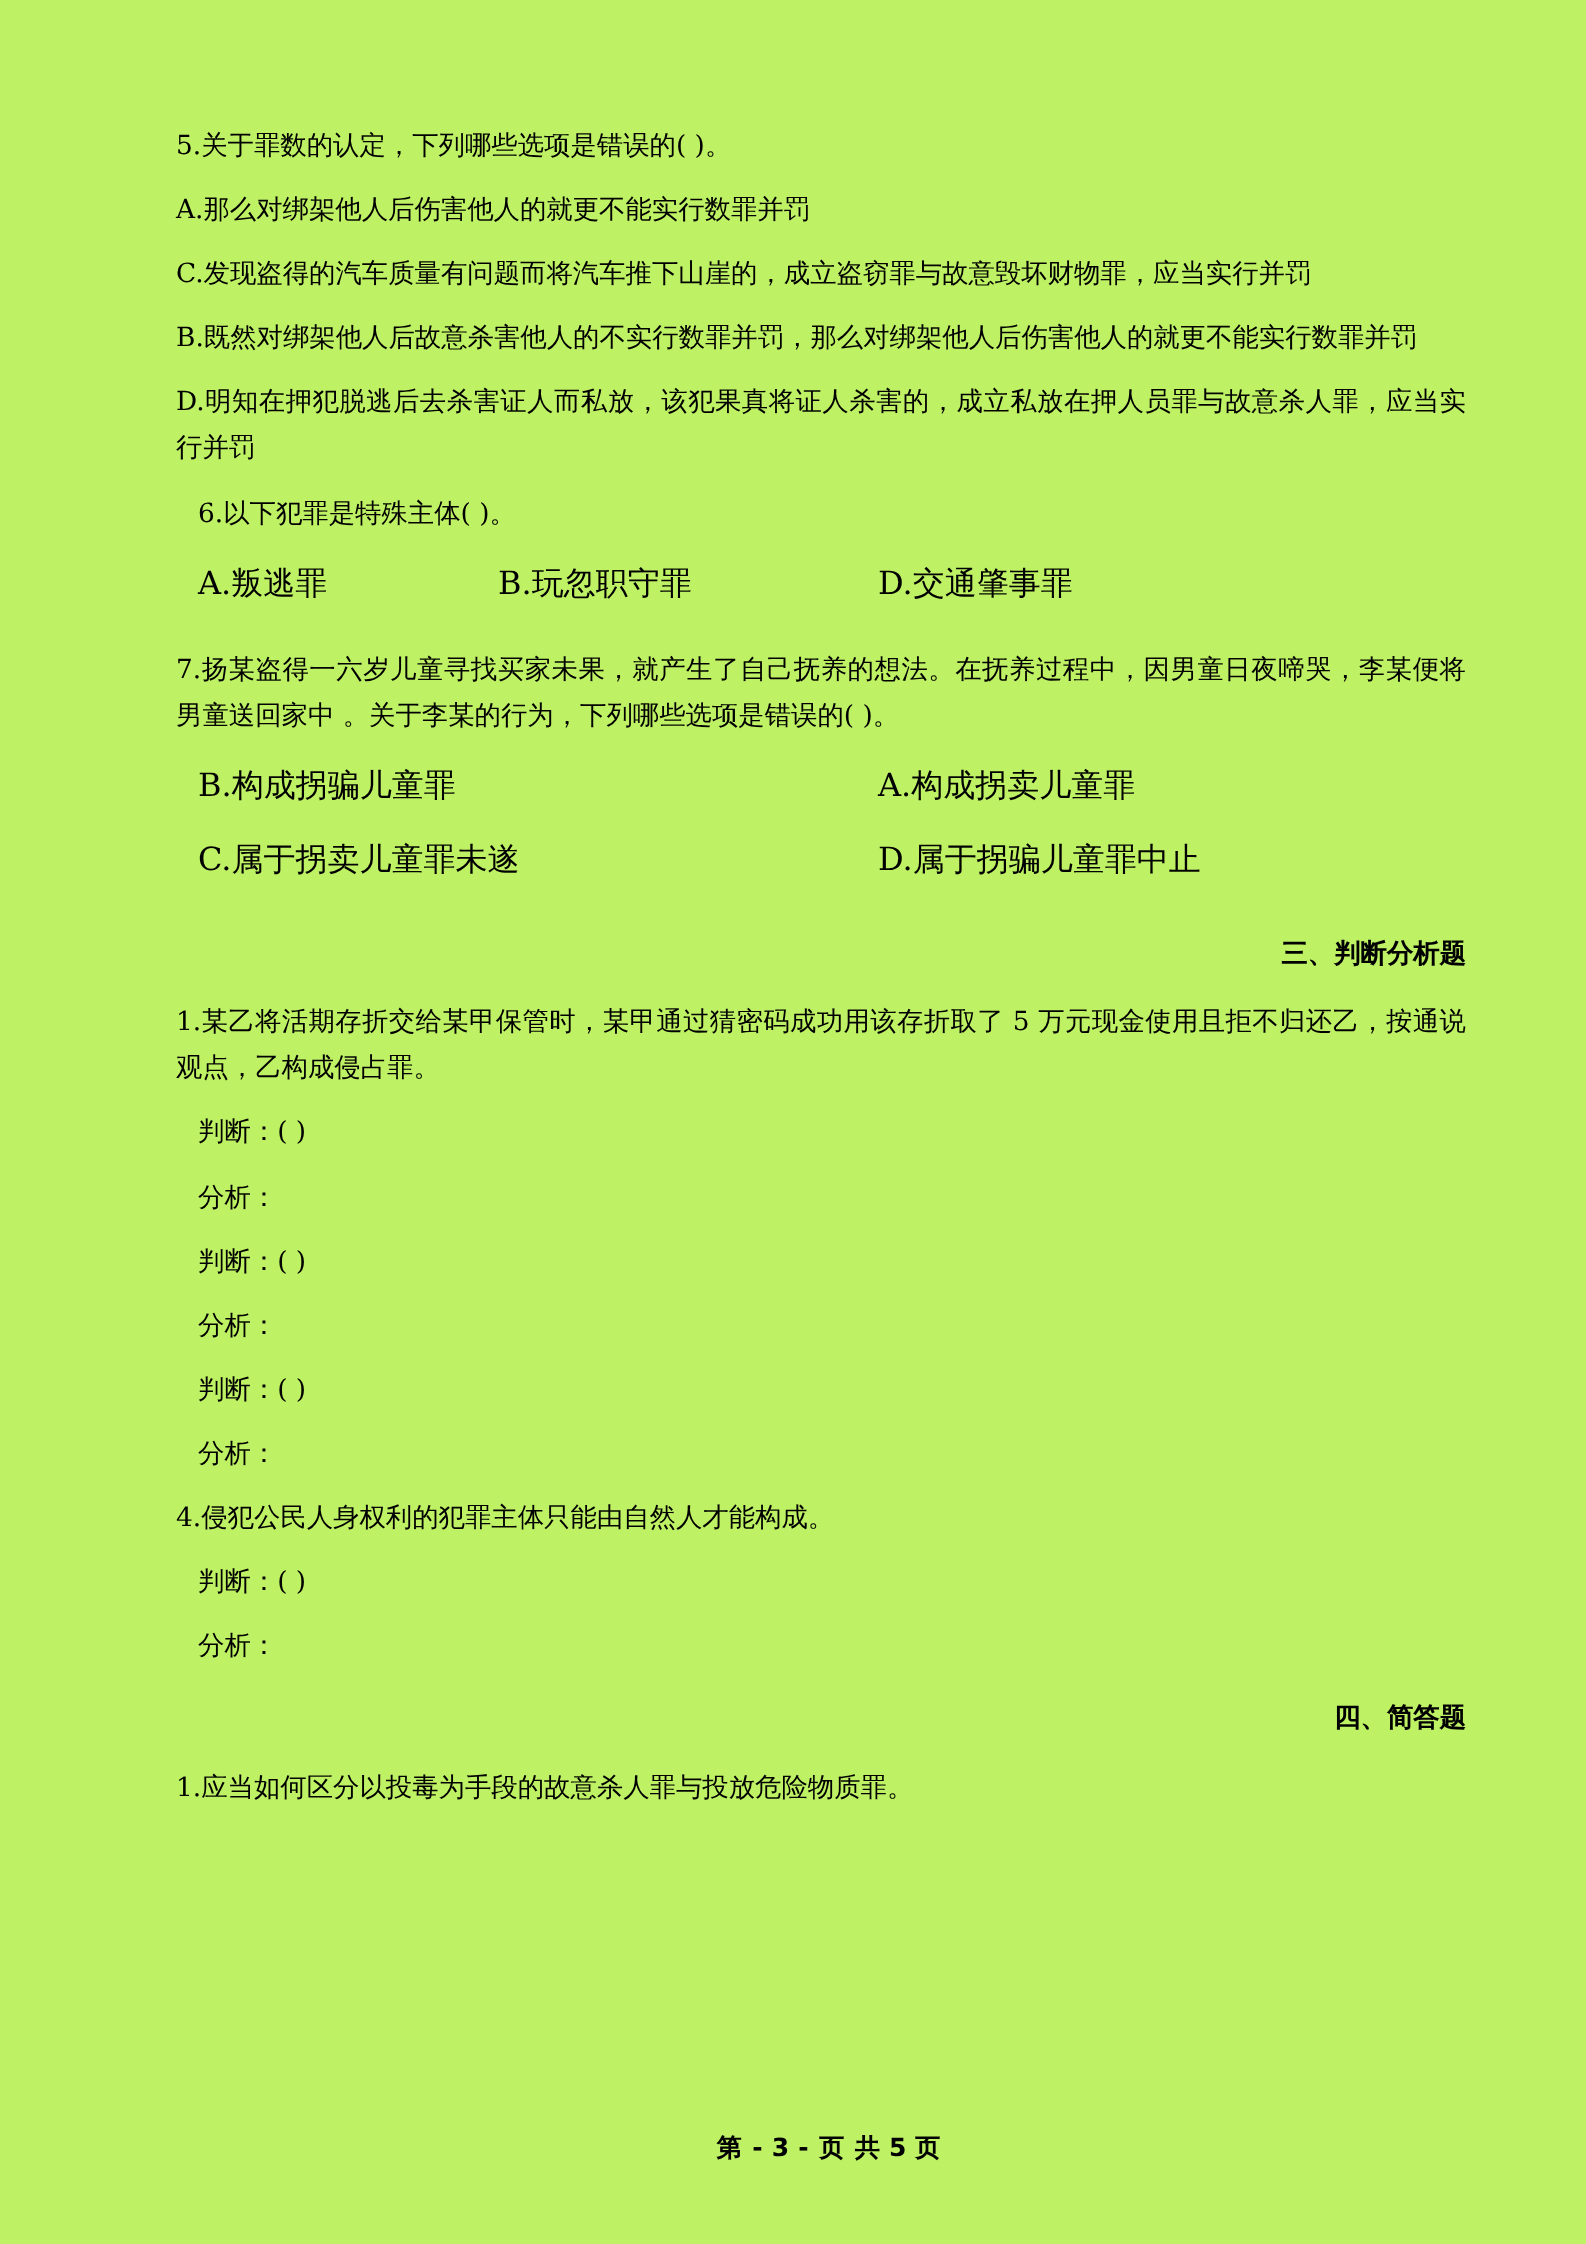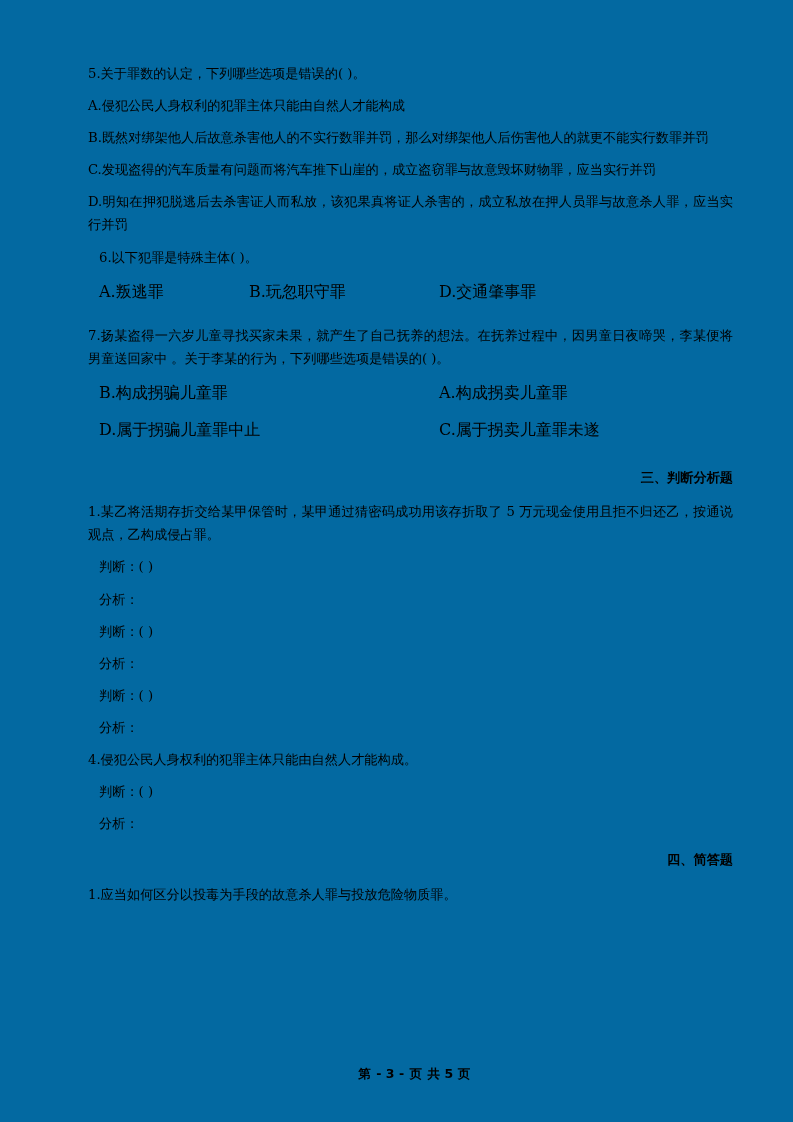--- a/index.html
+++ b/index.html
@@ -4,21 +4,21 @@
 <style>
   html, body {
     margin: 0;
     padding: 0;
     background: #ffffff;
   }
   .page {
     position: relative;
     width: 793px;
     height: 1122px;
-    background: #0369a1;
+    background: #bef264;
     margin: 0 auto;
     font-family: "DejaVu Serif", "Liberation Serif", serif;
     color: #000000;
     box-sizing: border-box;
   }
   .content {
     position: absolute;
     left: 88px;
     top: 62px;
     width: 645px;
@@ -69,38 +69,38 @@
   }
   .pad-left-1 { padding-left: 11px; }
 </style>
 </head>
 <body>
 
 <div class="page">
   <div class="content">
 
     <p class="q-line">5.关于罪数的认定，下列哪些选项是错误的(          )。</p>
-    <p>A.侵犯公民人身权利的犯罪主体只能由自然人才能构成</p>
+    <p>A.那么对绑架他人后伤害他人的就更不能实行数罪并罚</p>
+    <p>C.发现盗得的汽车质量有问题而将汽车推下山崖的，成立盗窃罪与故意毁坏财物罪，应当实行并罚</p>
     <p>B.既然对绑架他人后故意杀害他人的不实行数罪并罚，那么对绑架他人后伤害他人的就更不能实行数罪并罚</p>
-    <p>C.发现盗得的汽车质量有问题而将汽车推下山崖的，成立盗窃罪与故意毁坏财物罪，应当实行并罚</p>
     <p>D.明知在押犯脱逃后去杀害证人而私放，该犯果真将证人杀害的，成立私放在押人员罪与故意杀人罪，应当实行并罚</p>
 
     <p class="q-line pad-left-1">6.以下犯罪是特殊主体(          )。</p>
     <div class="opts-grid pad-left-1" style="grid-template-columns: 150px 190px 165px 1fr;">
       <span>A.叛逃罪</span>
       <span>B.玩忽职守罪</span>
       <span>D.交通肇事罪</span>
     </div>
 
     <p class="q-line">7.扬某盗得一六岁儿童寻找买家未果，就产生了自己抚养的想法。在抚养过程中，因男童日夜啼哭，李某便将男童送回家中 。关于李某的行为，下列哪些选项是错误的(          )。</p>
     <div class="opts-grid pad-left-1">
       <span>B.构成拐骗儿童罪</span>
       <span>A.构成拐卖儿童罪</span>
+      <span>C.属于拐卖儿童罪未遂</span>
       <span>D.属于拐骗儿童罪中止</span>
-      <span>C.属于拐卖儿童罪未遂</span>
     </div>
 
     <div class="section-head">三、判断分析题</div>
 
     <p>1.某乙将活期存折交给某甲保管时，某甲通过猜密码成功用该存折取了 5 万元现金使用且拒不归还乙，按通说观点，乙构成侵占罪。</p>
     <p class="pad-left-1">判断：(          )</p>
     <p class="pad-left-1">分析：</p>
 
     <p class="pad-left-1">判断：(          )</p>
     <p class="pad-left-1">分析：</p>

